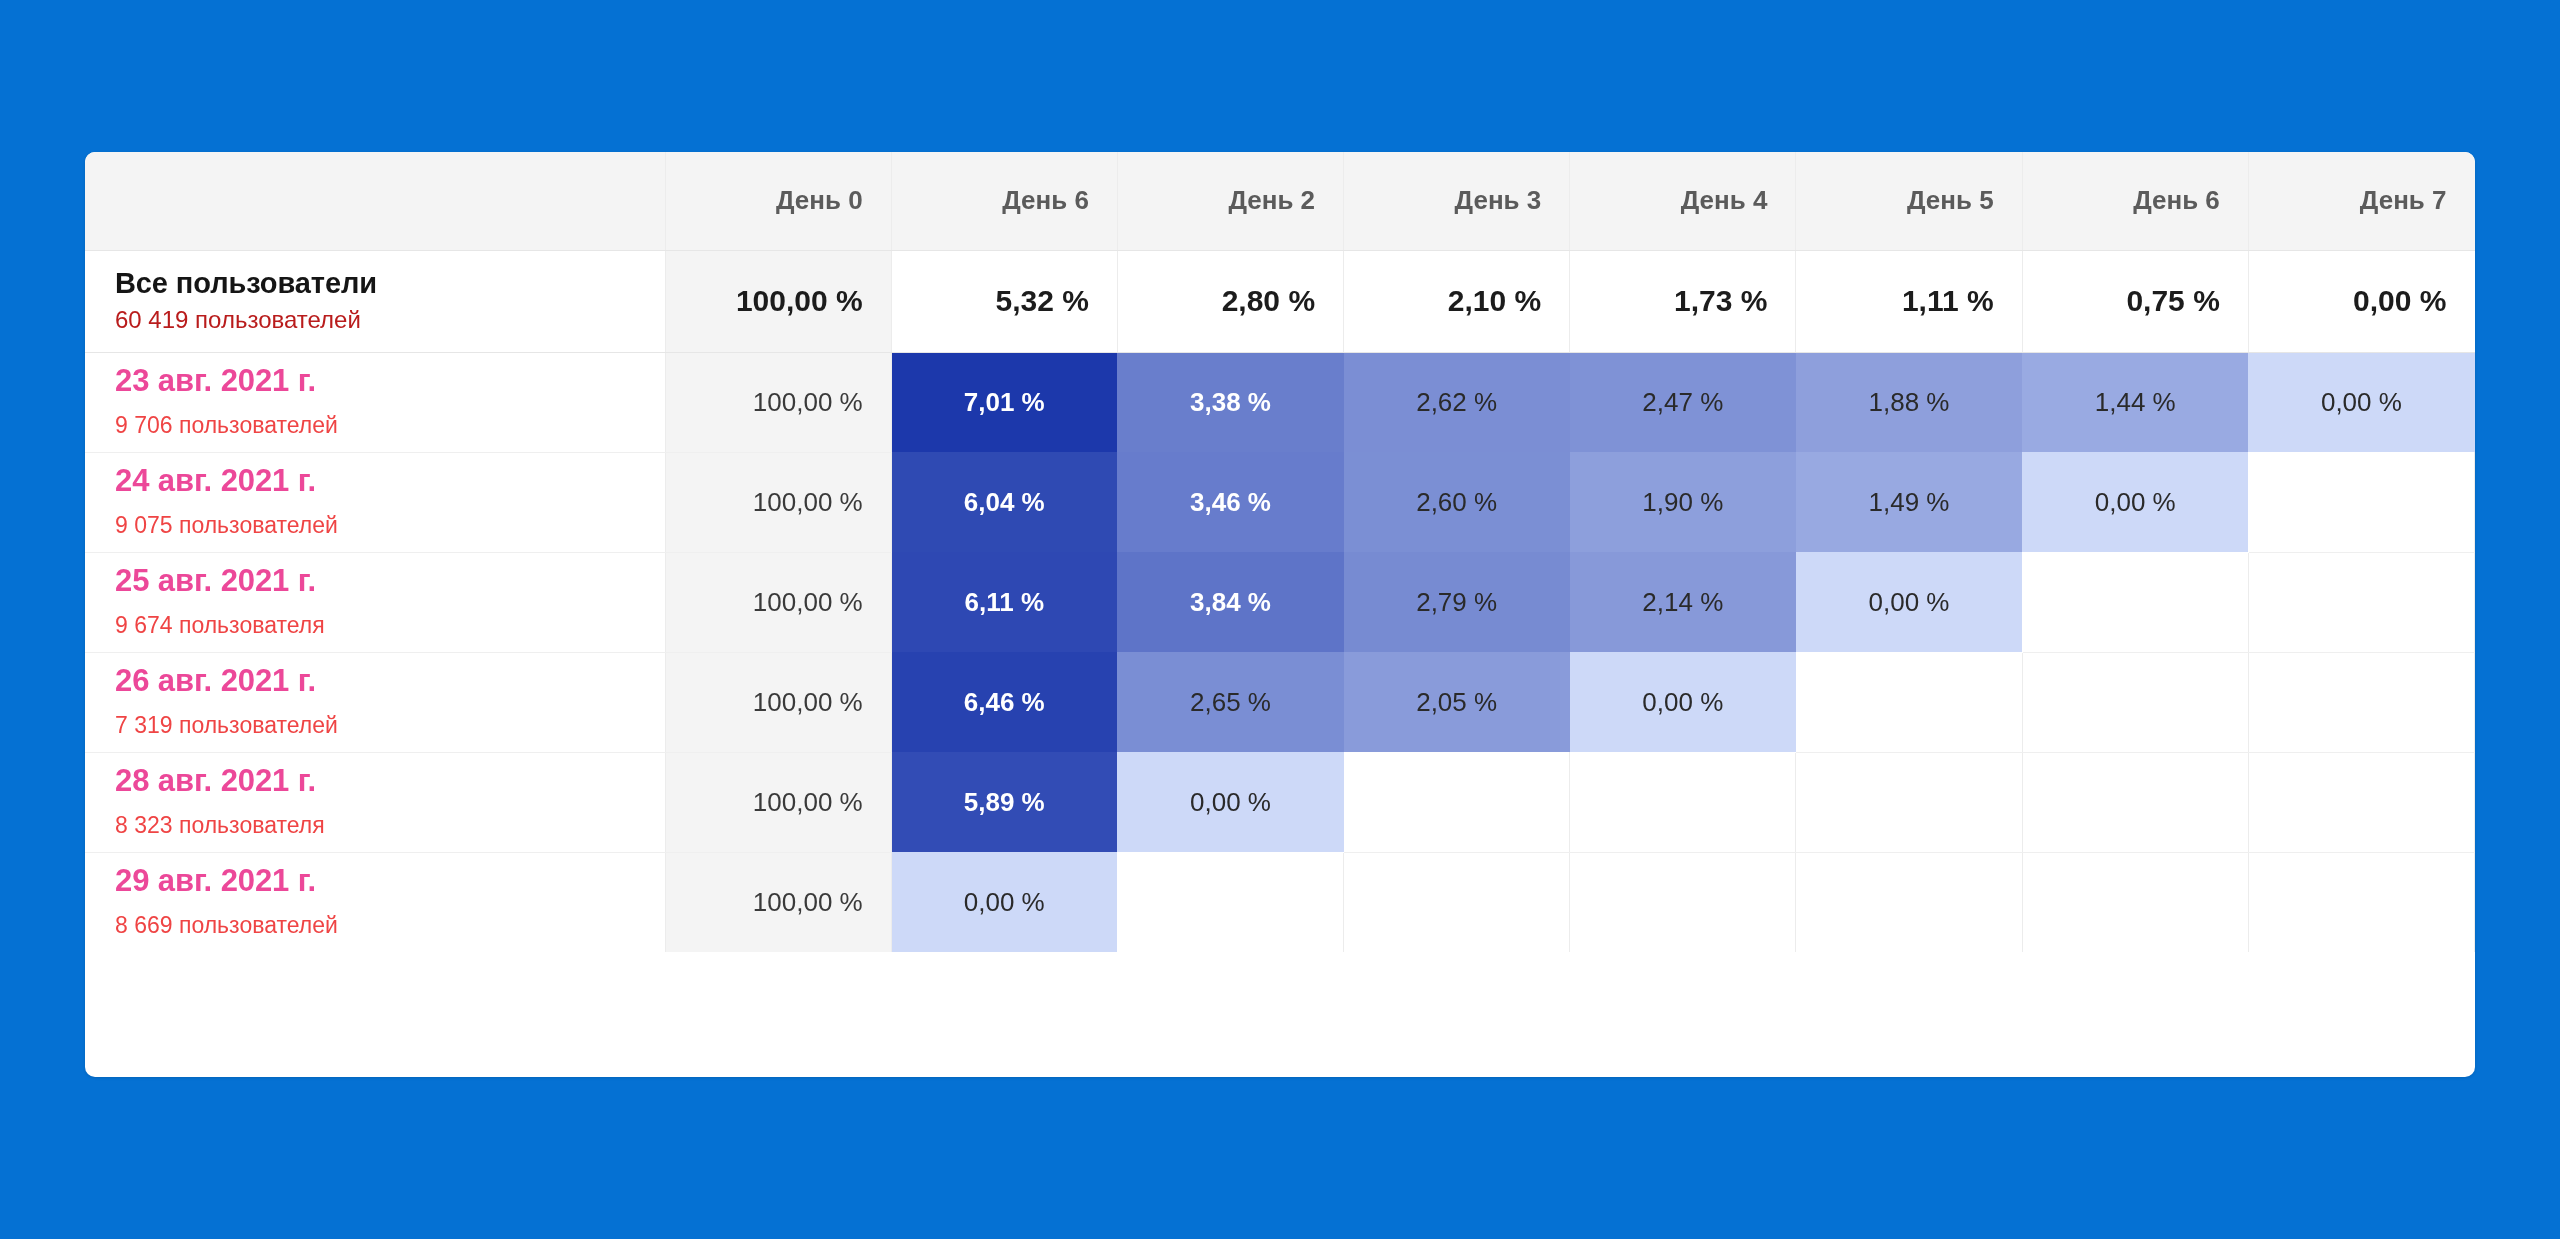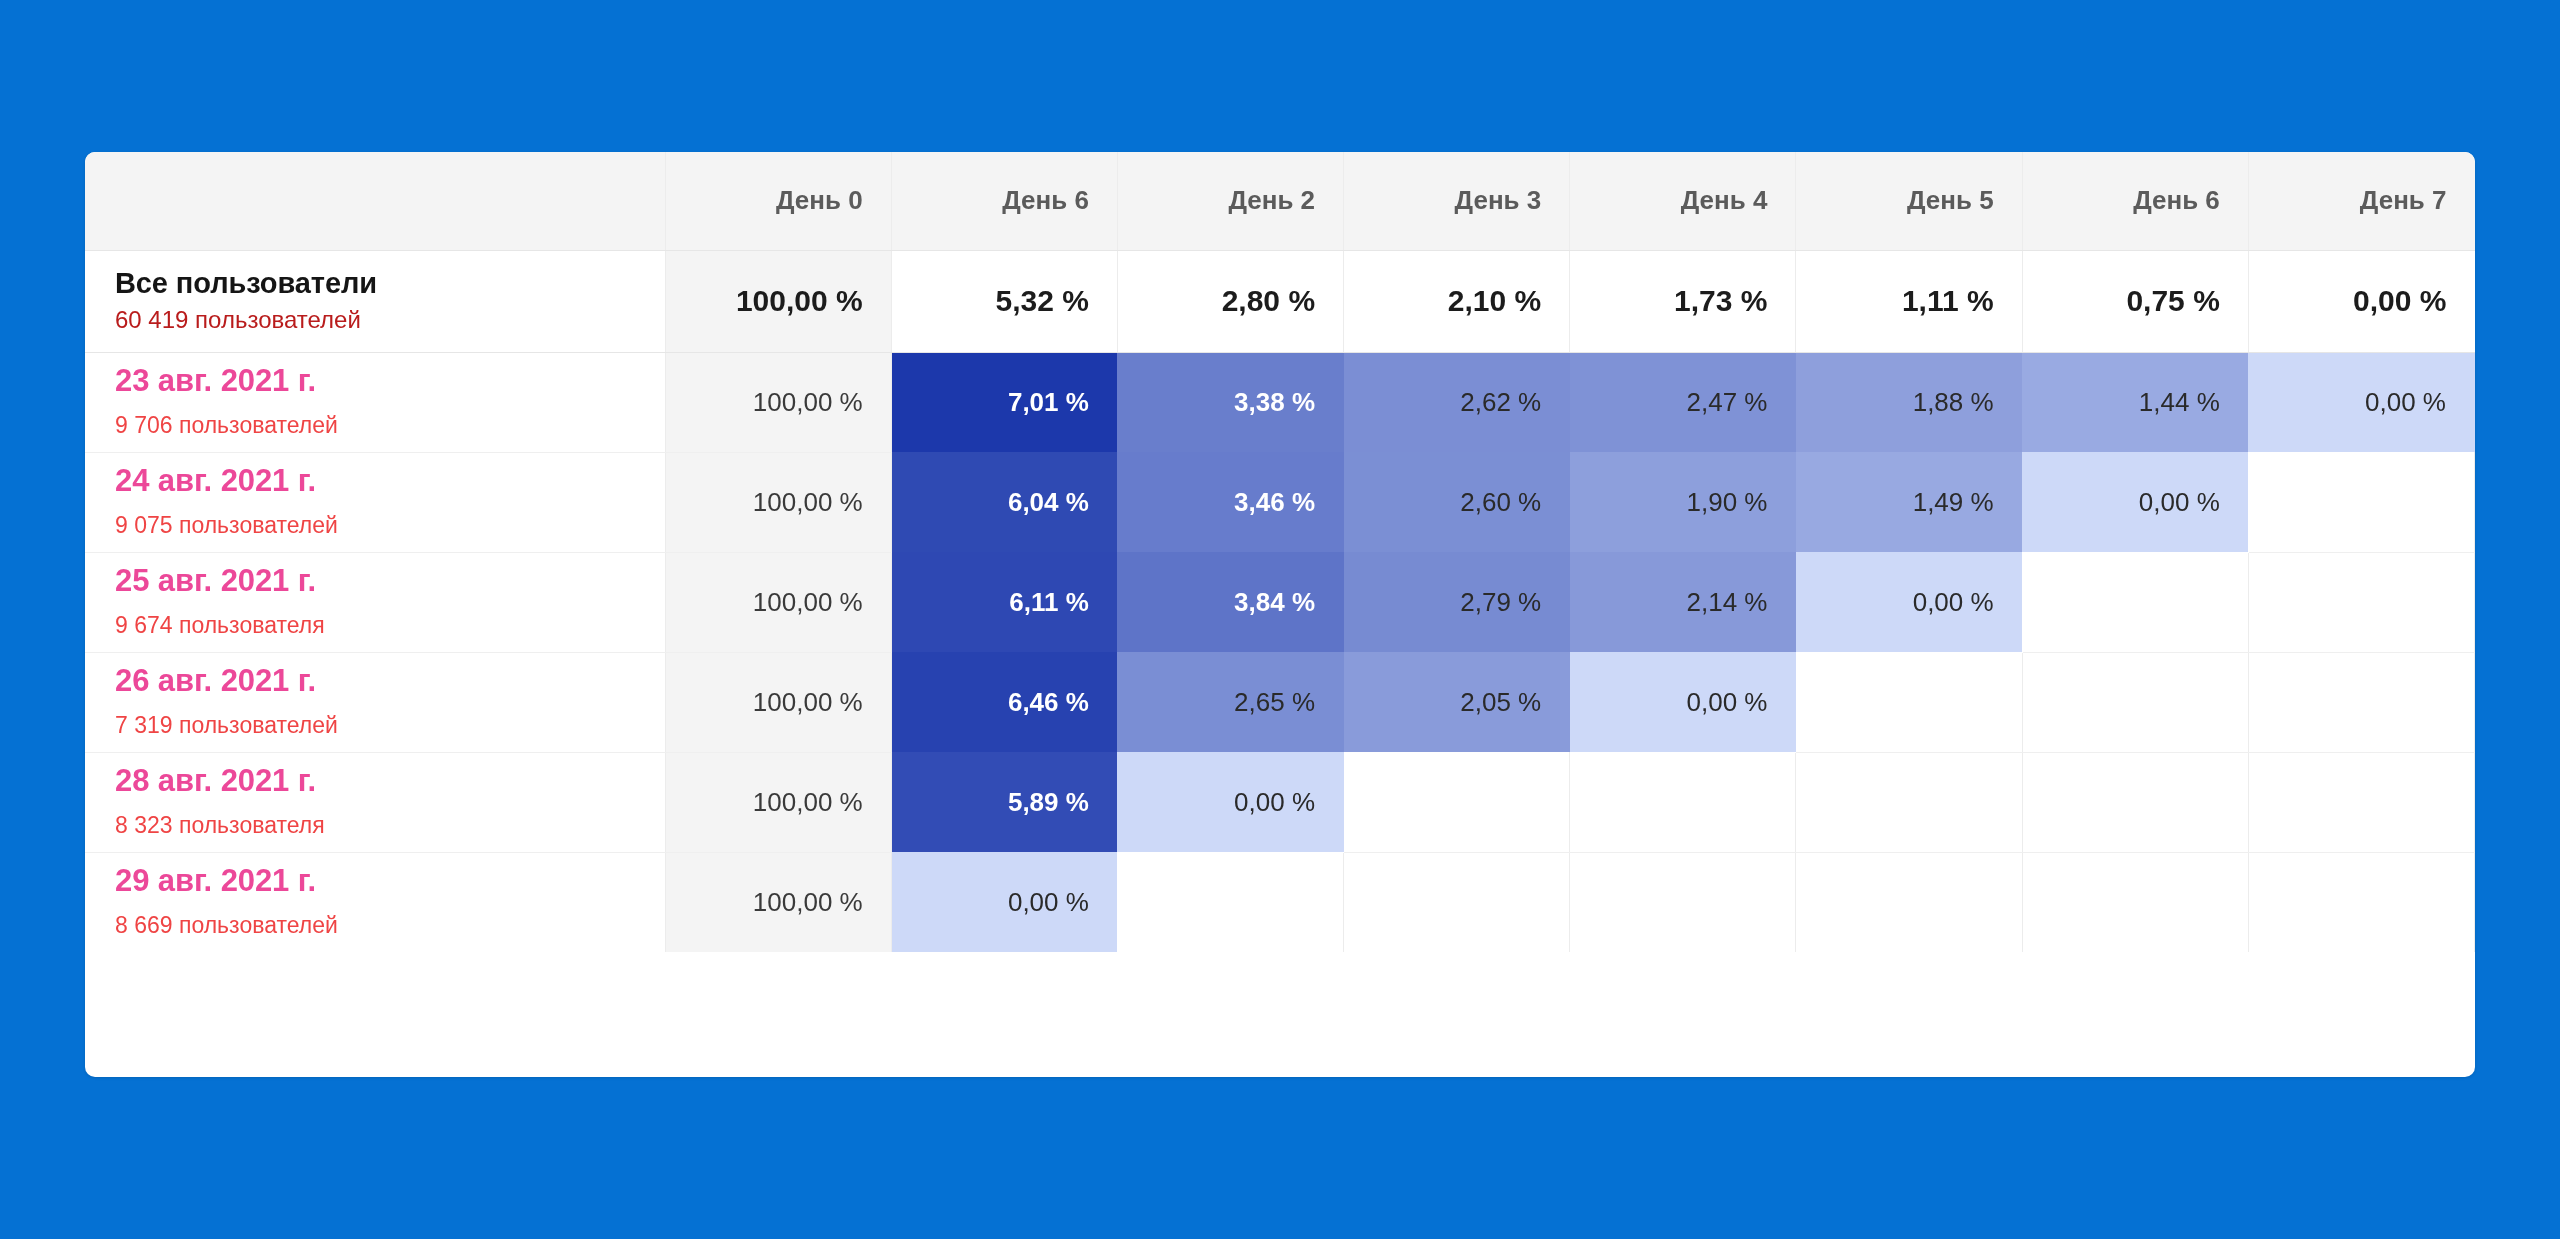--- a/index.html
+++ b/index.html
@@ -119,20 +119,21 @@
   }
   tbody tr.data-row td.day0 {
     background: #f4f4f4;
     color: #3a3a3a;
   }
   tbody tr.data-row td.heat {
     border-right: 1px solid rgba(255,255,255,0.0);
     border-bottom: none;
     padding: 16px 28px;
     color: #2a2a2a;
+    text-align: center;
   }
   tbody tr.data-row td.heat.dark {
     color: #ffffff;
     font-weight: bold;
   }
   tbody tr.data-row td.empty {
     background: #ffffff;
   }
   tbody tr.data-row:last-child td { border-bottom: none; }
 

